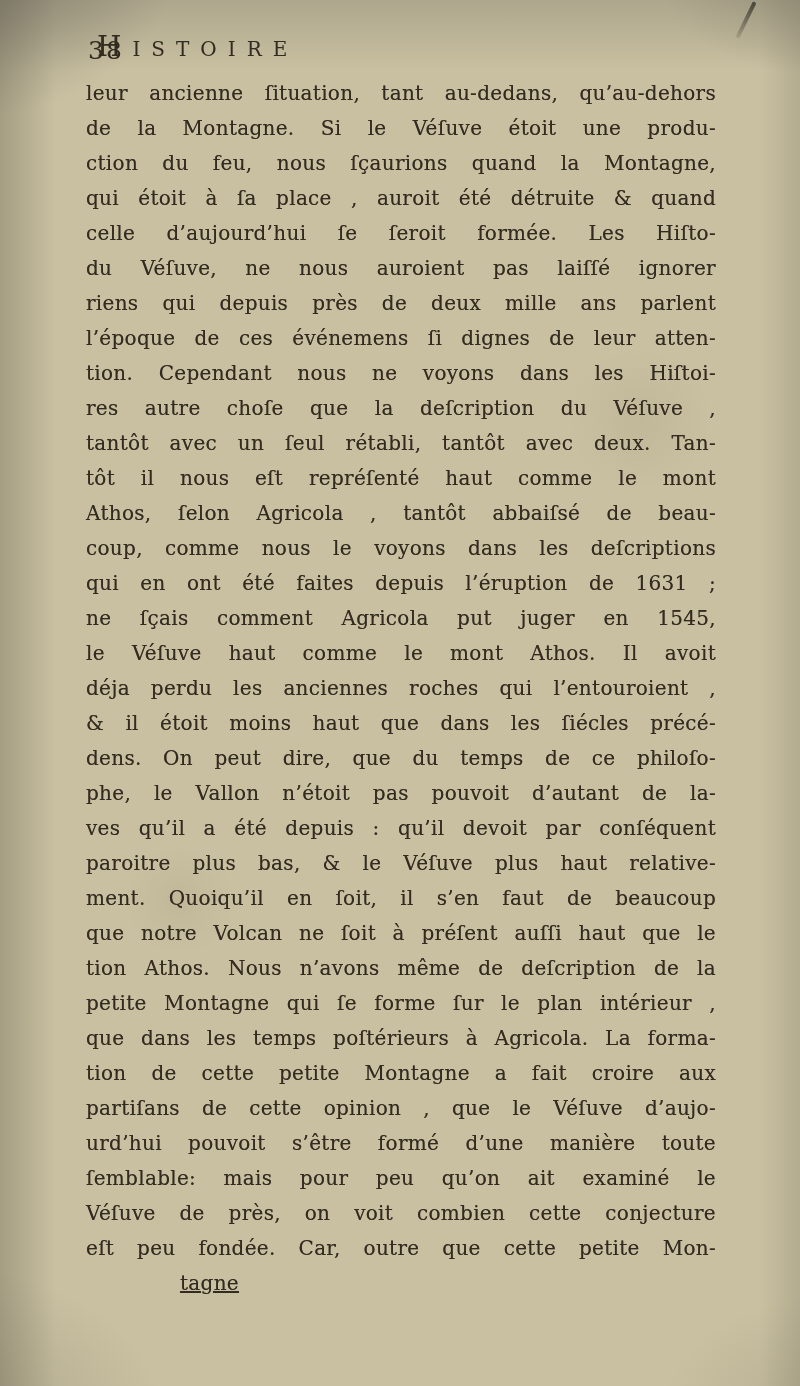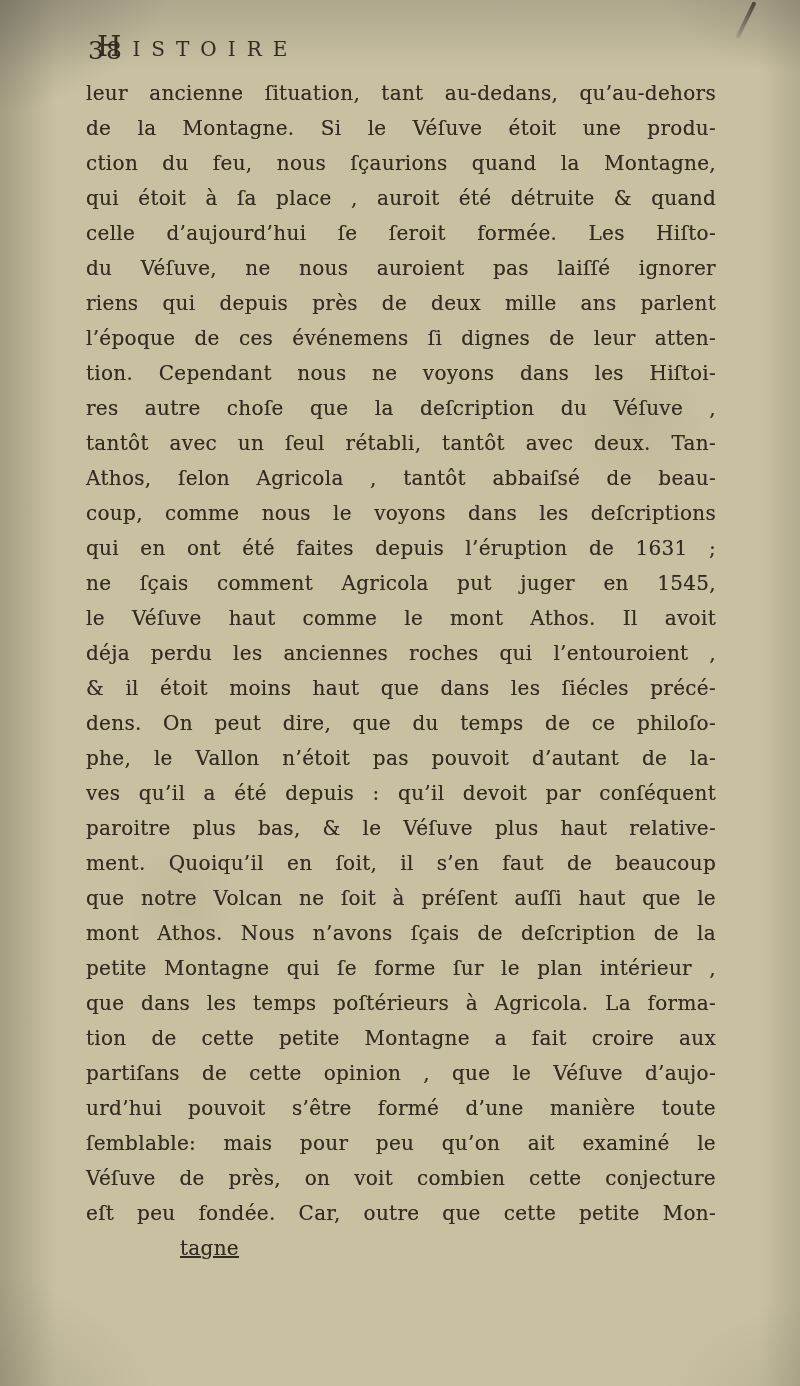--- a/index.html
+++ b/index.html
@@ -96,34 +96,35 @@
     <div class="line">de la Montagne. Si le Véſuve étoit une produ-</div>
     <div class="line">ction du feu, nous ſçaurions quand la Montagne,</div>
     <div class="line">qui étoit à ſa place , auroit été détruite &amp; quand</div>
     <div class="line">celle d’aujourd’hui ſe ſeroit formée. Les Hiſto-</div>
     <div class="line">du Véſuve, ne nous auroient pas laiſſé ignorer</div>
     <div class="line">riens qui depuis près de deux mille ans parlent</div>
     <div class="line">l’époque de ces événemens ſi dignes de leur atten-</div>
     <div class="line">tion. Cependant nous ne voyons dans les Hiſtoi-</div>
     <div class="line">res autre choſe que la deſcription du Véſuve ,</div>
     <div class="line">tantôt avec un ſeul rétabli, tantôt avec deux. Tan-</div>
+    <div class="line">tôt il nous eſt repréſenté haut comme le mont</div>
     <div class="line">Athos, ſelon Agricola , tantôt abbaiſsé de beau-</div>
     <div class="line">coup, comme nous le voyons dans les deſcriptions</div>
     <div class="line">qui en ont été faites depuis l’éruption de 1631 ;</div>
     <div class="line">ne ſçais comment Agricola put juger en 1545,</div>
     <div class="line">le Véſuve haut comme le mont Athos. Il avoit</div>
     <div class="line">déja perdu les anciennes roches qui l’entouroient ,</div>
     <div class="line">&amp; il étoit moins haut que dans les ſiécles précé-</div>
     <div class="line">dens. On peut dire, que du temps de ce philoſo-</div>
     <div class="line">phe, le Vallon n’étoit pas pouvoit d’autant de la-</div>
     <div class="line">ves qu’il a été depuis : qu’il devoit par conſéquent</div>
     <div class="line">paroitre plus bas, &amp; le Véſuve plus haut relative-</div>
     <div class="line">ment. Quoiqu’il en ſoit, il s’en faut de beaucoup</div>
     <div class="line">que notre Volcan ne ſoit à préſent auſſi haut que le</div>
-    <div class="line">mont Athos. Nous n’avons ſçais de deſcription de la</div>
+    <div class="line">tion Athos. Nous n’avons même de deſcription de la</div>
     <div class="line">petite Montagne qui ſe forme ſur le plan intérieur ,</div>
     <div class="line">que dans les temps poſtérieurs à Agricola. La forma-</div>
     <div class="line">tion de cette petite Montagne a fait croire aux</div>
     <div class="line">partiſans de cette opinion , que le Véſuve d’aujo-</div>
     <div class="line">urd’hui pouvoit s’être formé d’une manière toute</div>
     <div class="line">ſemblable: mais pour peu qu’on ait examiné le</div>
     <div class="line">Véſuve de près, on voit combien cette conjecture</div>
     <div class="line">eſt peu fondée. Car, outre que cette petite Mon-</div>
     <div class="line last">tagne</div>
   </main>

